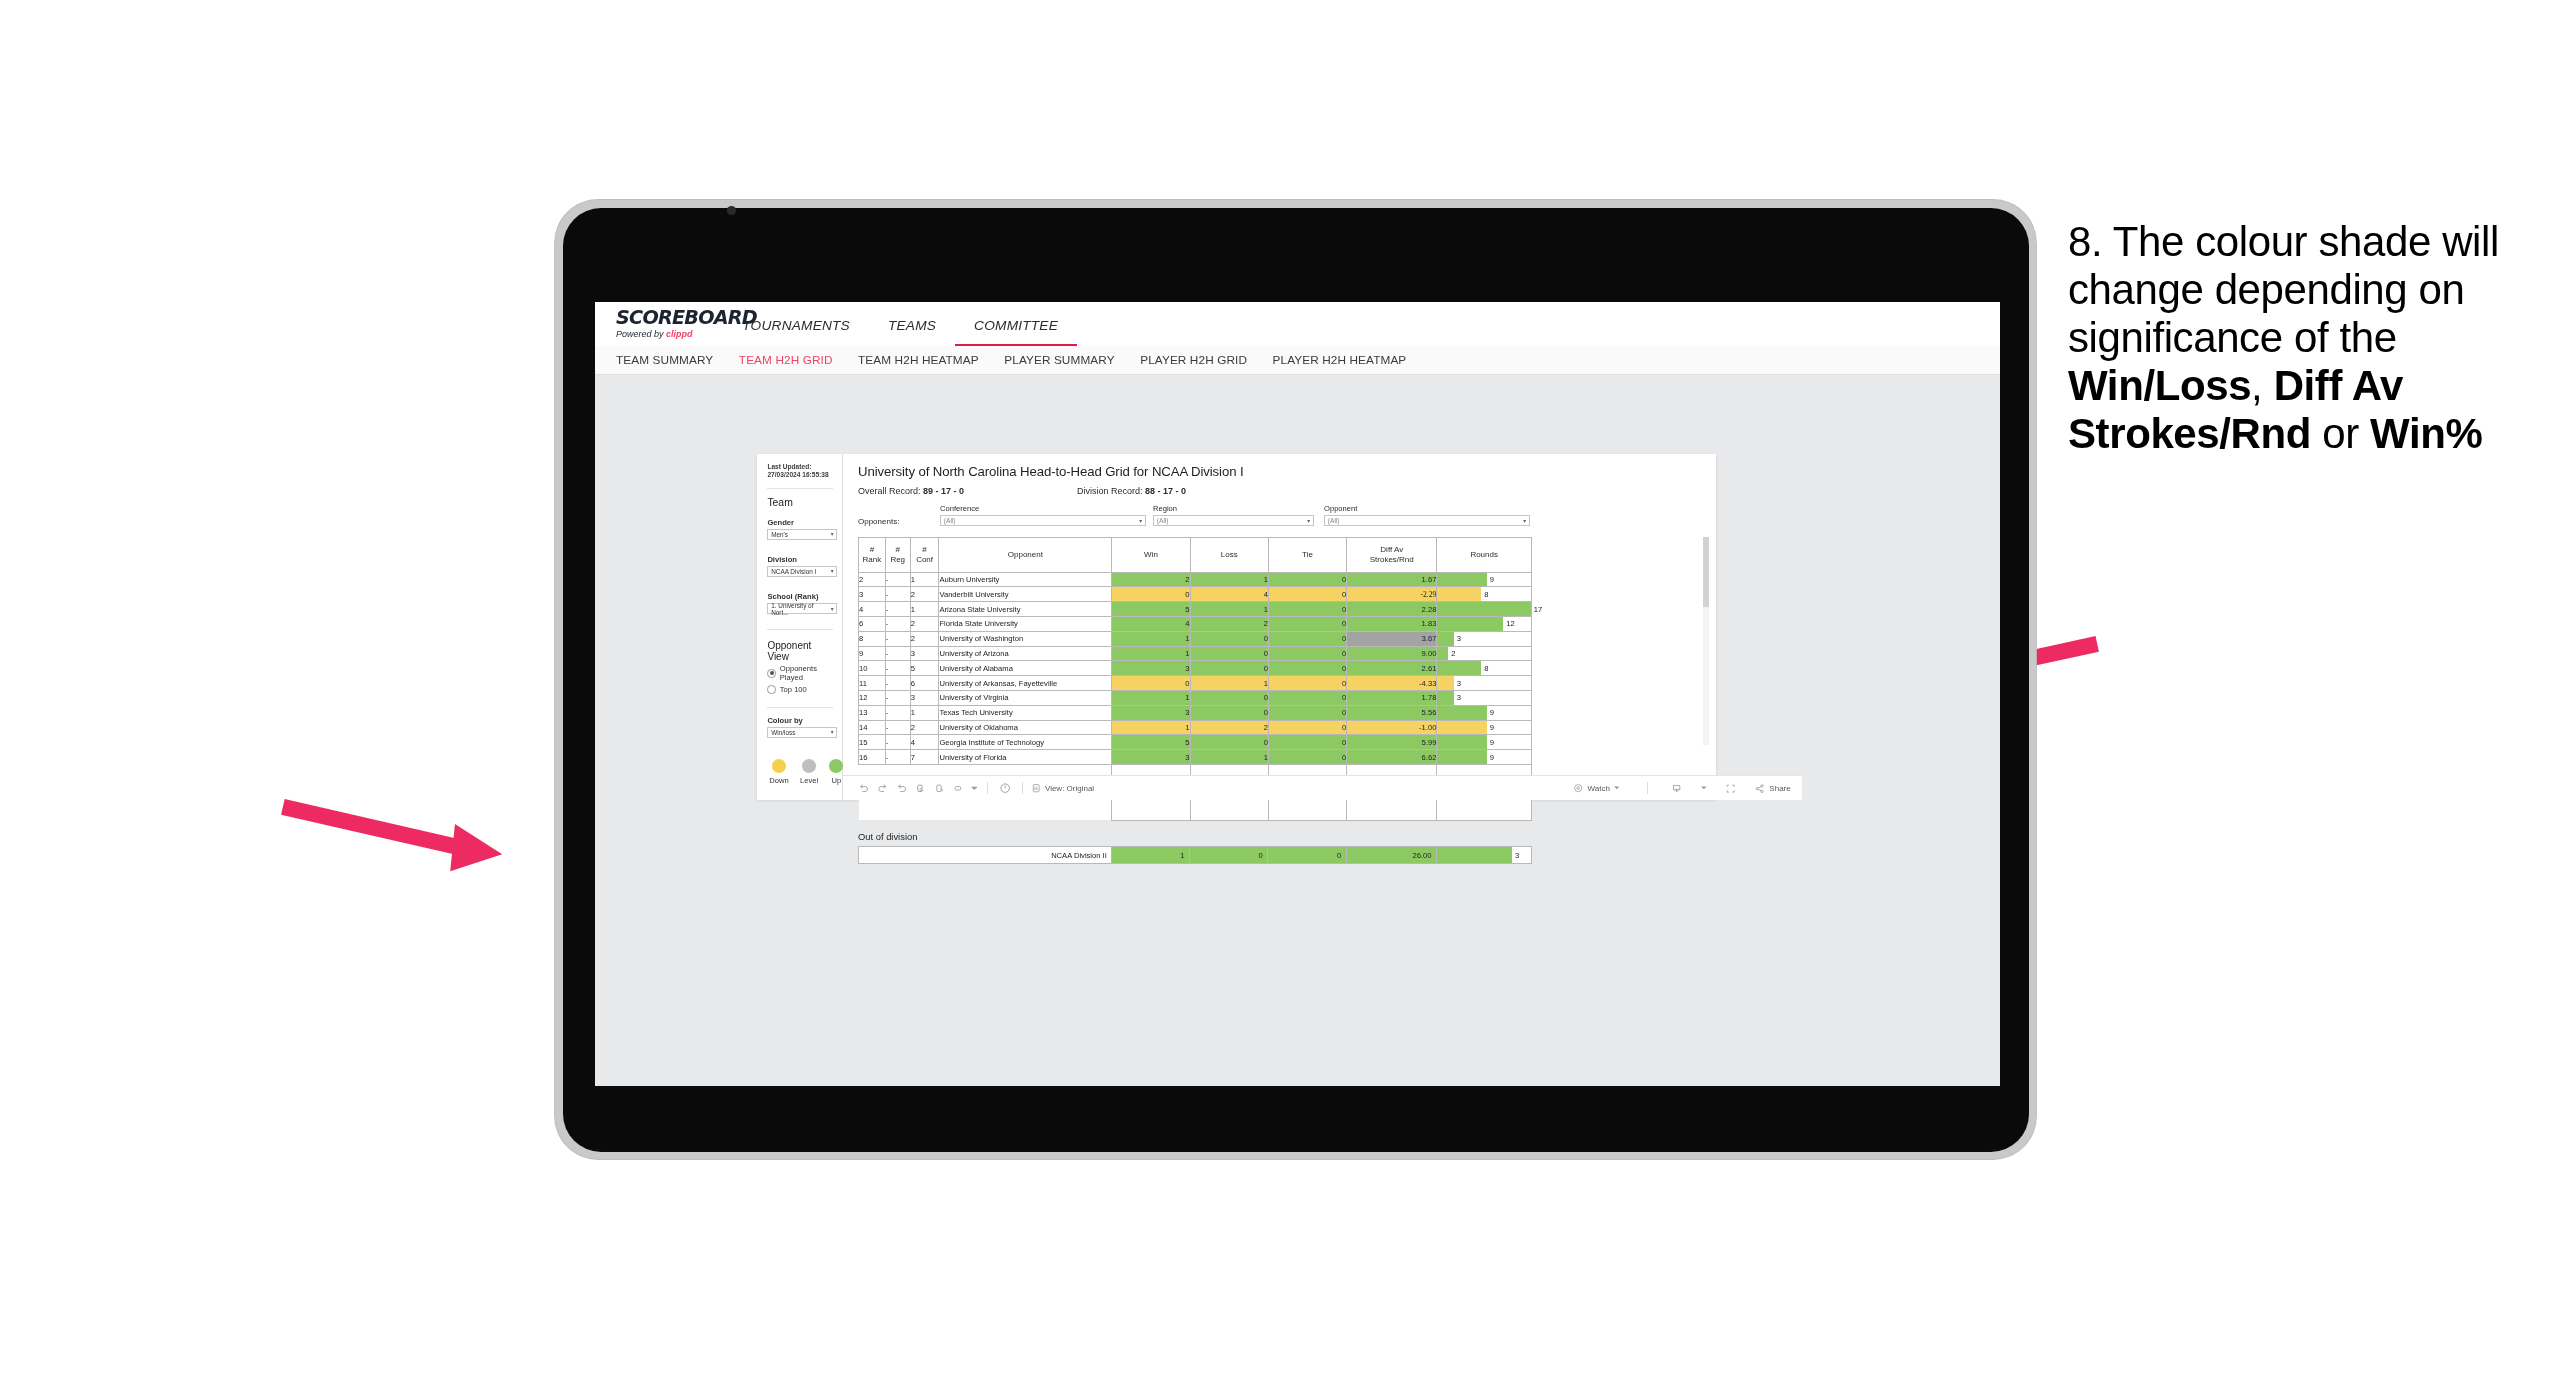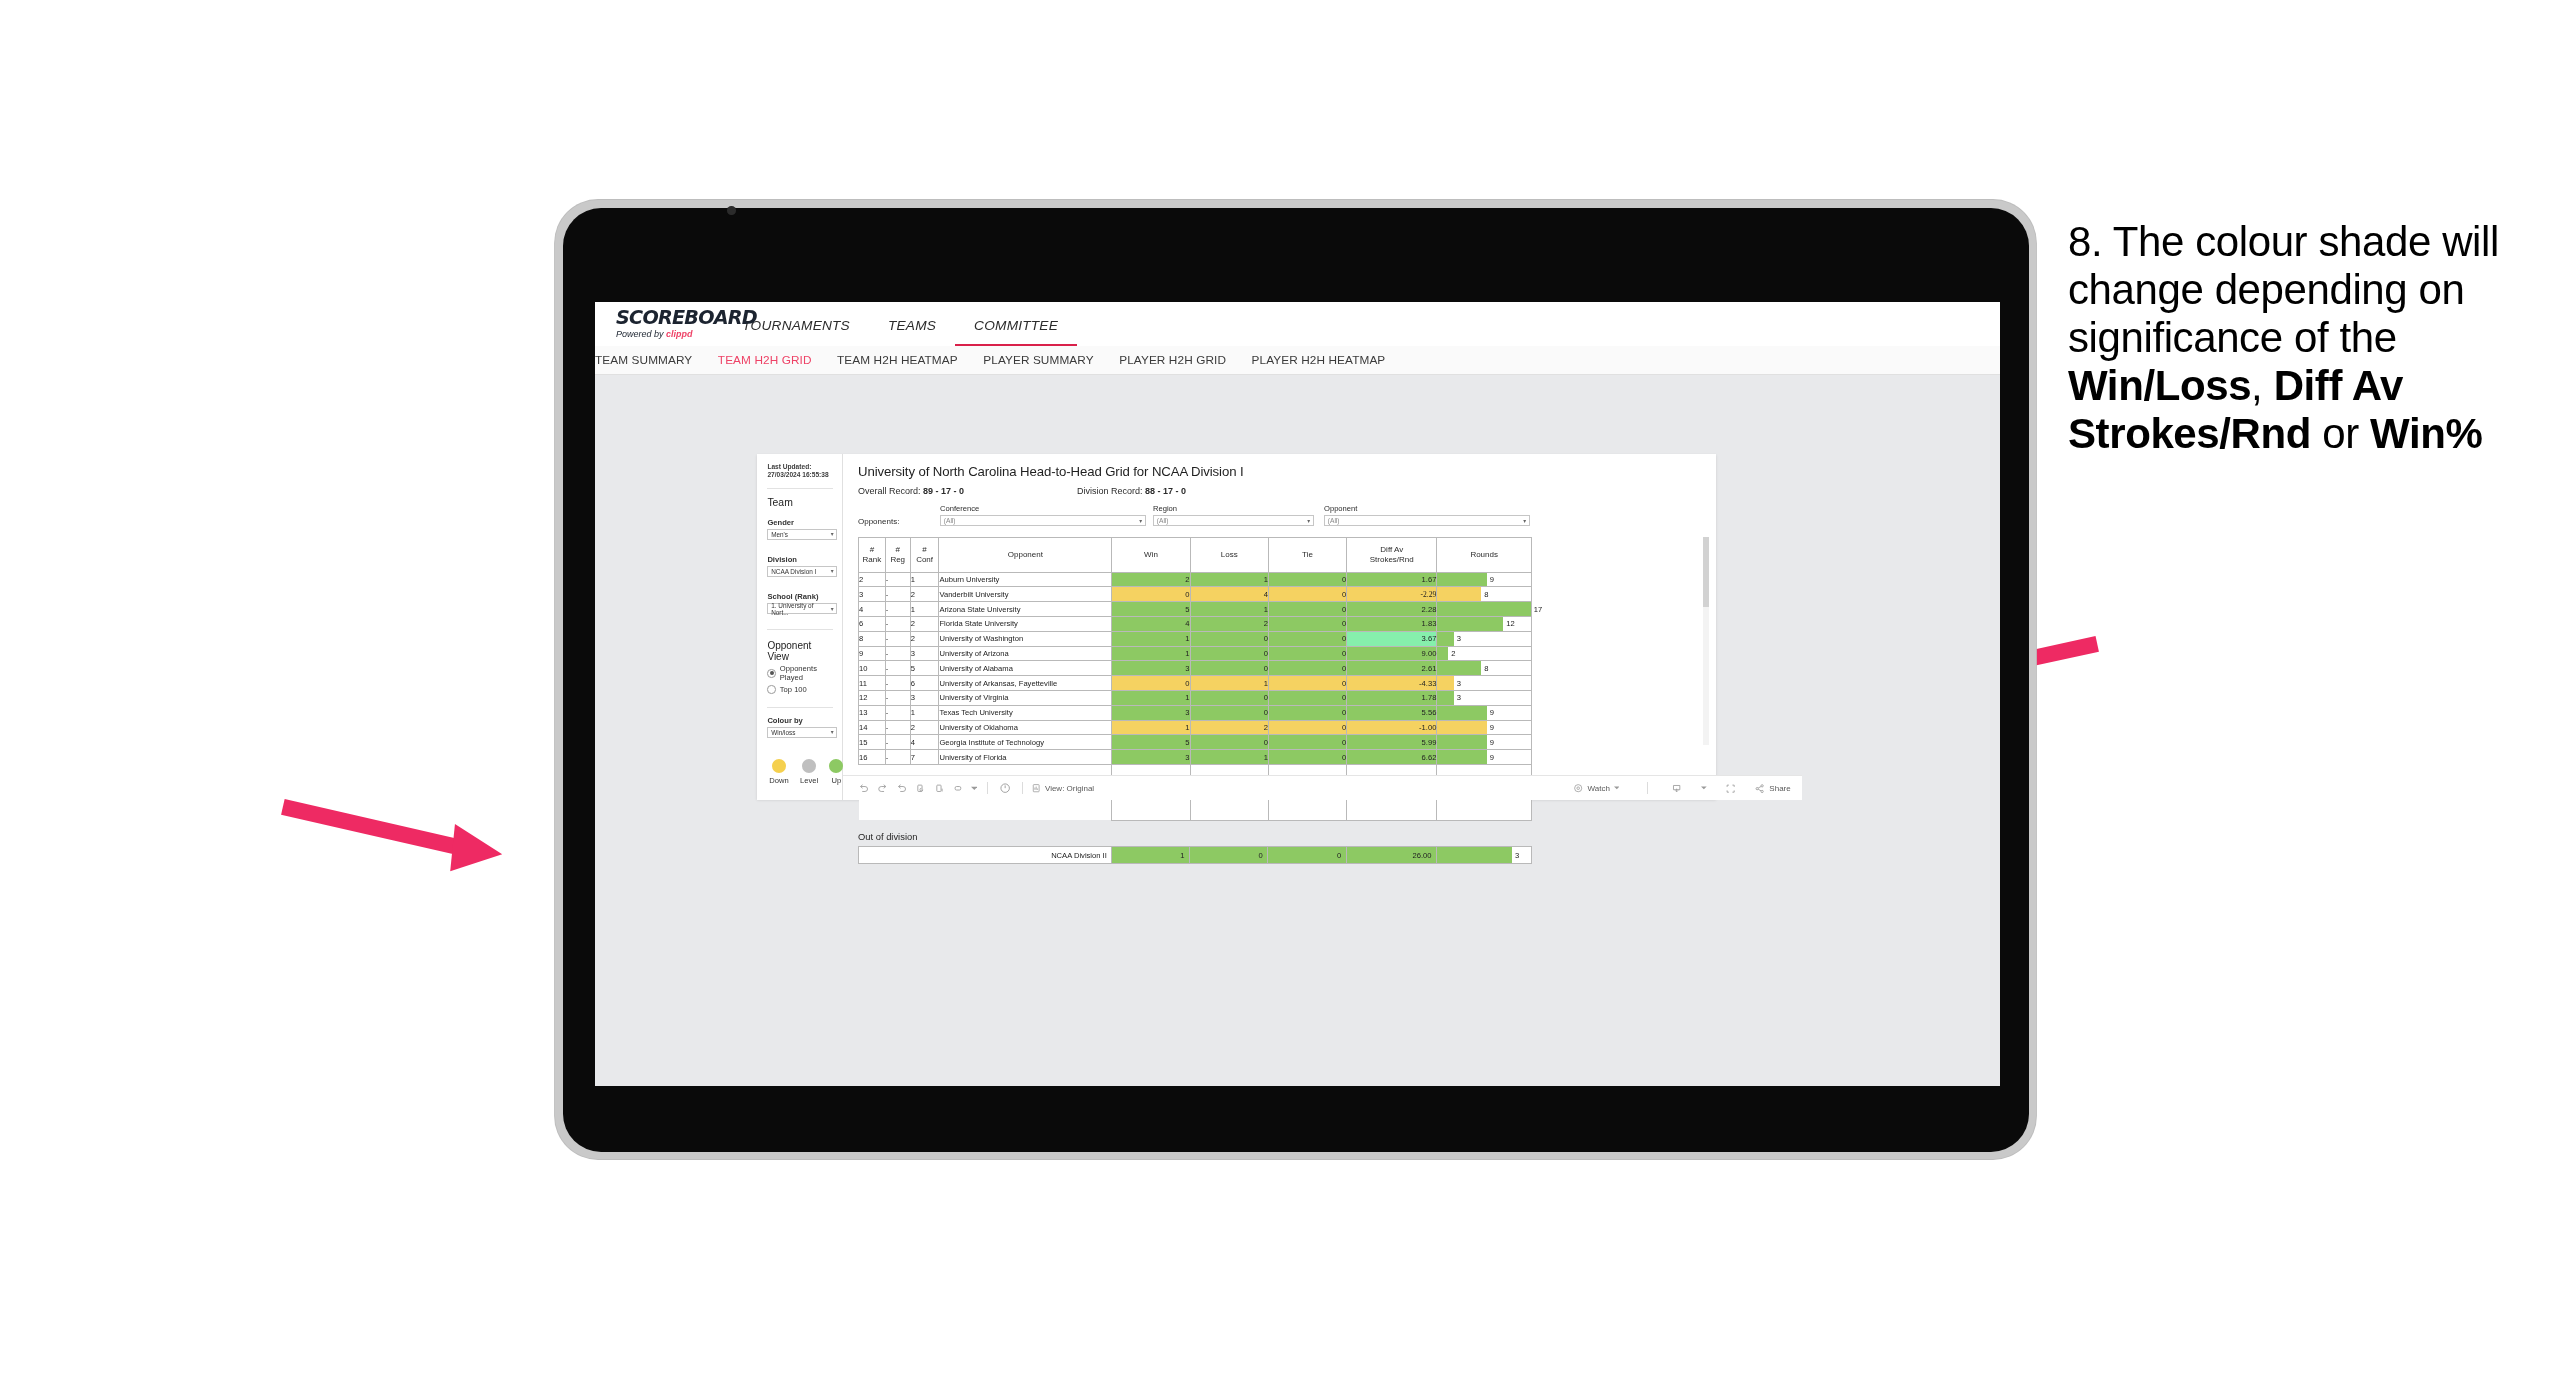--- a/index.html
+++ b/index.html
@@ -98,21 +98,21 @@
   #signout-div { color: #c8c8c8; font-size: 14px; }
   #signout { font-size: 12.7px; color: #333; cursor: pointer; }
 
   
   #subnav {
     position: absolute; left: 0; top: 44px;
     width: 1405px; height: 29px;
     background: #fafafa;
     border-bottom: 0.9px solid #e0e0e0;
     display: flex; align-items: center;
-    box-sizing: border-box;
+    padding-left: 21px; box-sizing: border-box;
   }
   .subnav-item {
     font-size: 11.8px; color: #3a3a3a;
     margin-right: 25.5px; letter-spacing: 0.1px;
     cursor: pointer; white-space: nowrap;
   }
   .subnav-item.active { color: #ee4266; }
 
   
   #canvas {
@@ -470,21 +470,21 @@
                     </td>
                   </tr>
                   <tr>
                     <td class="num">8</td>
                     <td class="num">-</td>
                     <td class="num">2</td>
                     <td class="opp">University of Washington</td>
                     <td class="val" style="background: rgb(141, 201, 99);">1</td>
                     <td class="val" style="background: rgb(141, 201, 99);">0</td>
                     <td class="val" style="background: rgb(141, 201, 99);">0</td>
-                    <td class="val" style="background: #86efac;">3.67</td>
+                    <td class="val" style="background: #a3a3a3;">3.67</td>
                     <td class="rounds">
                       <div class="bar" style="width: 17.6471%; background: rgb(141, 201, 99);"></div>
                       <div class="rounds-lbl" style="left: calc(17.6471% + 2.8px);">3</div>
                     </td>
                   </tr>
                   <tr>
                     <td class="num">9</td>
                     <td class="num">-</td>
                     <td class="num">3</td>
                     <td class="opp">University of Arizona</td>

